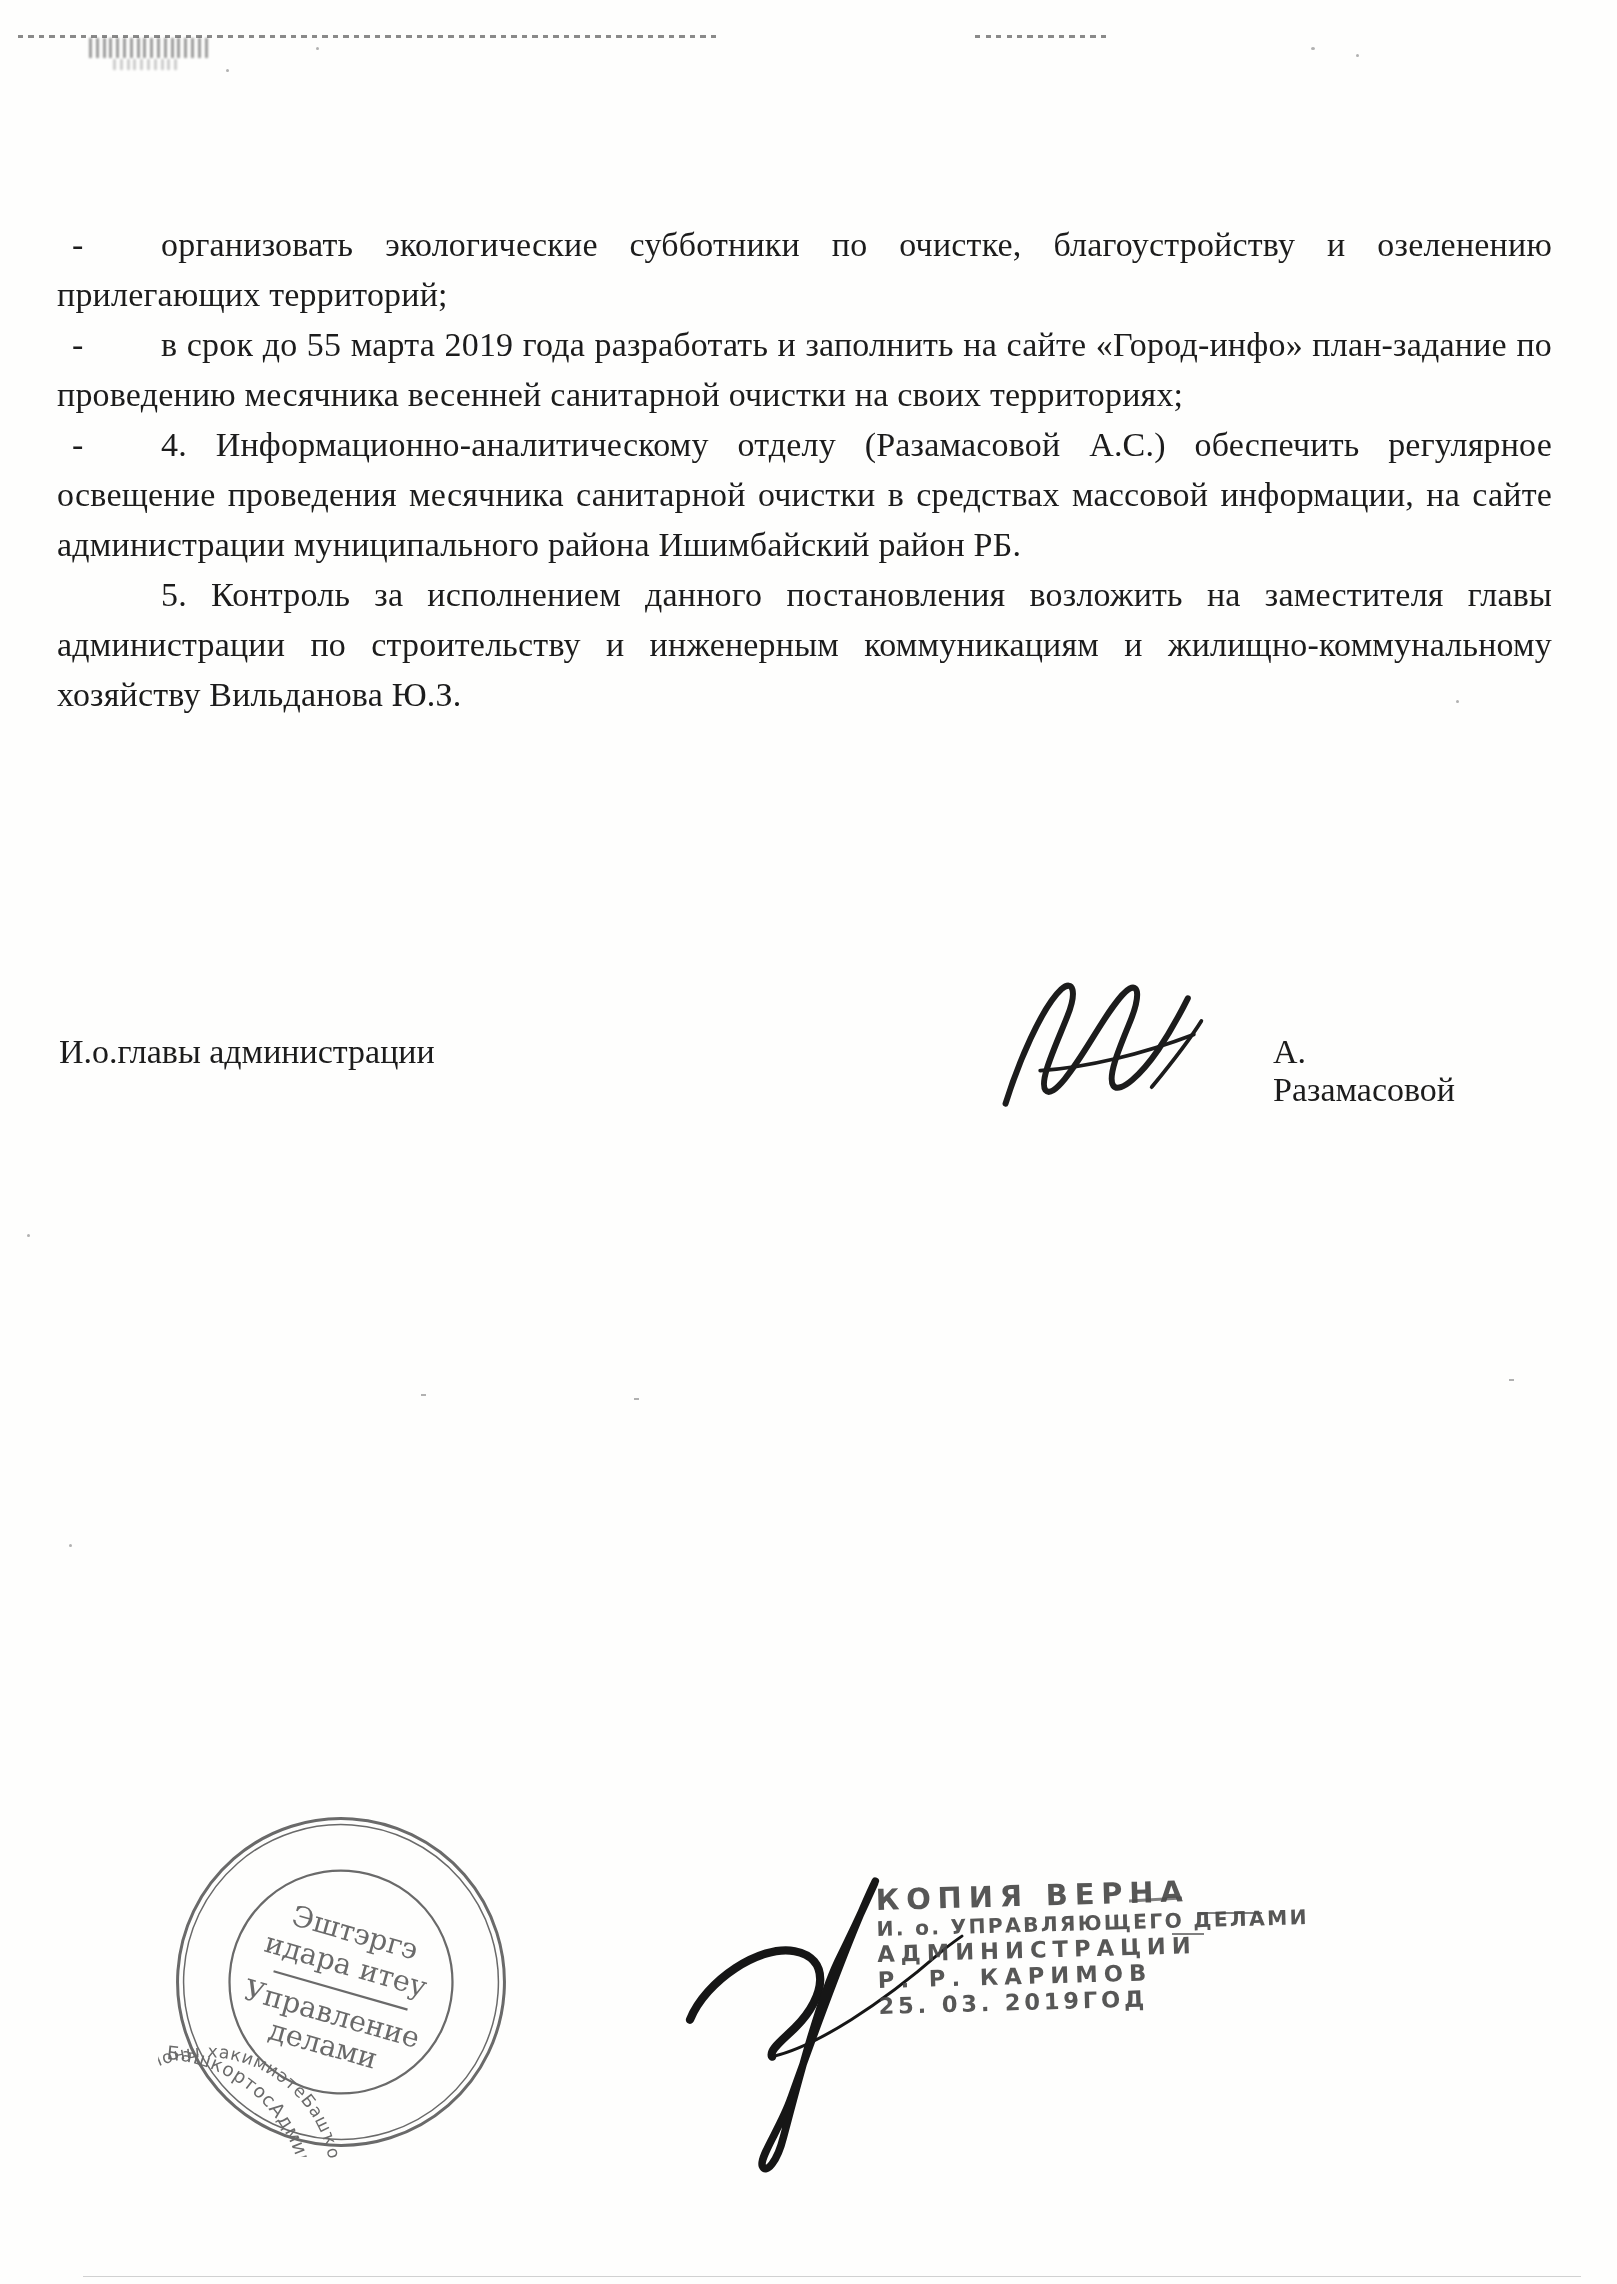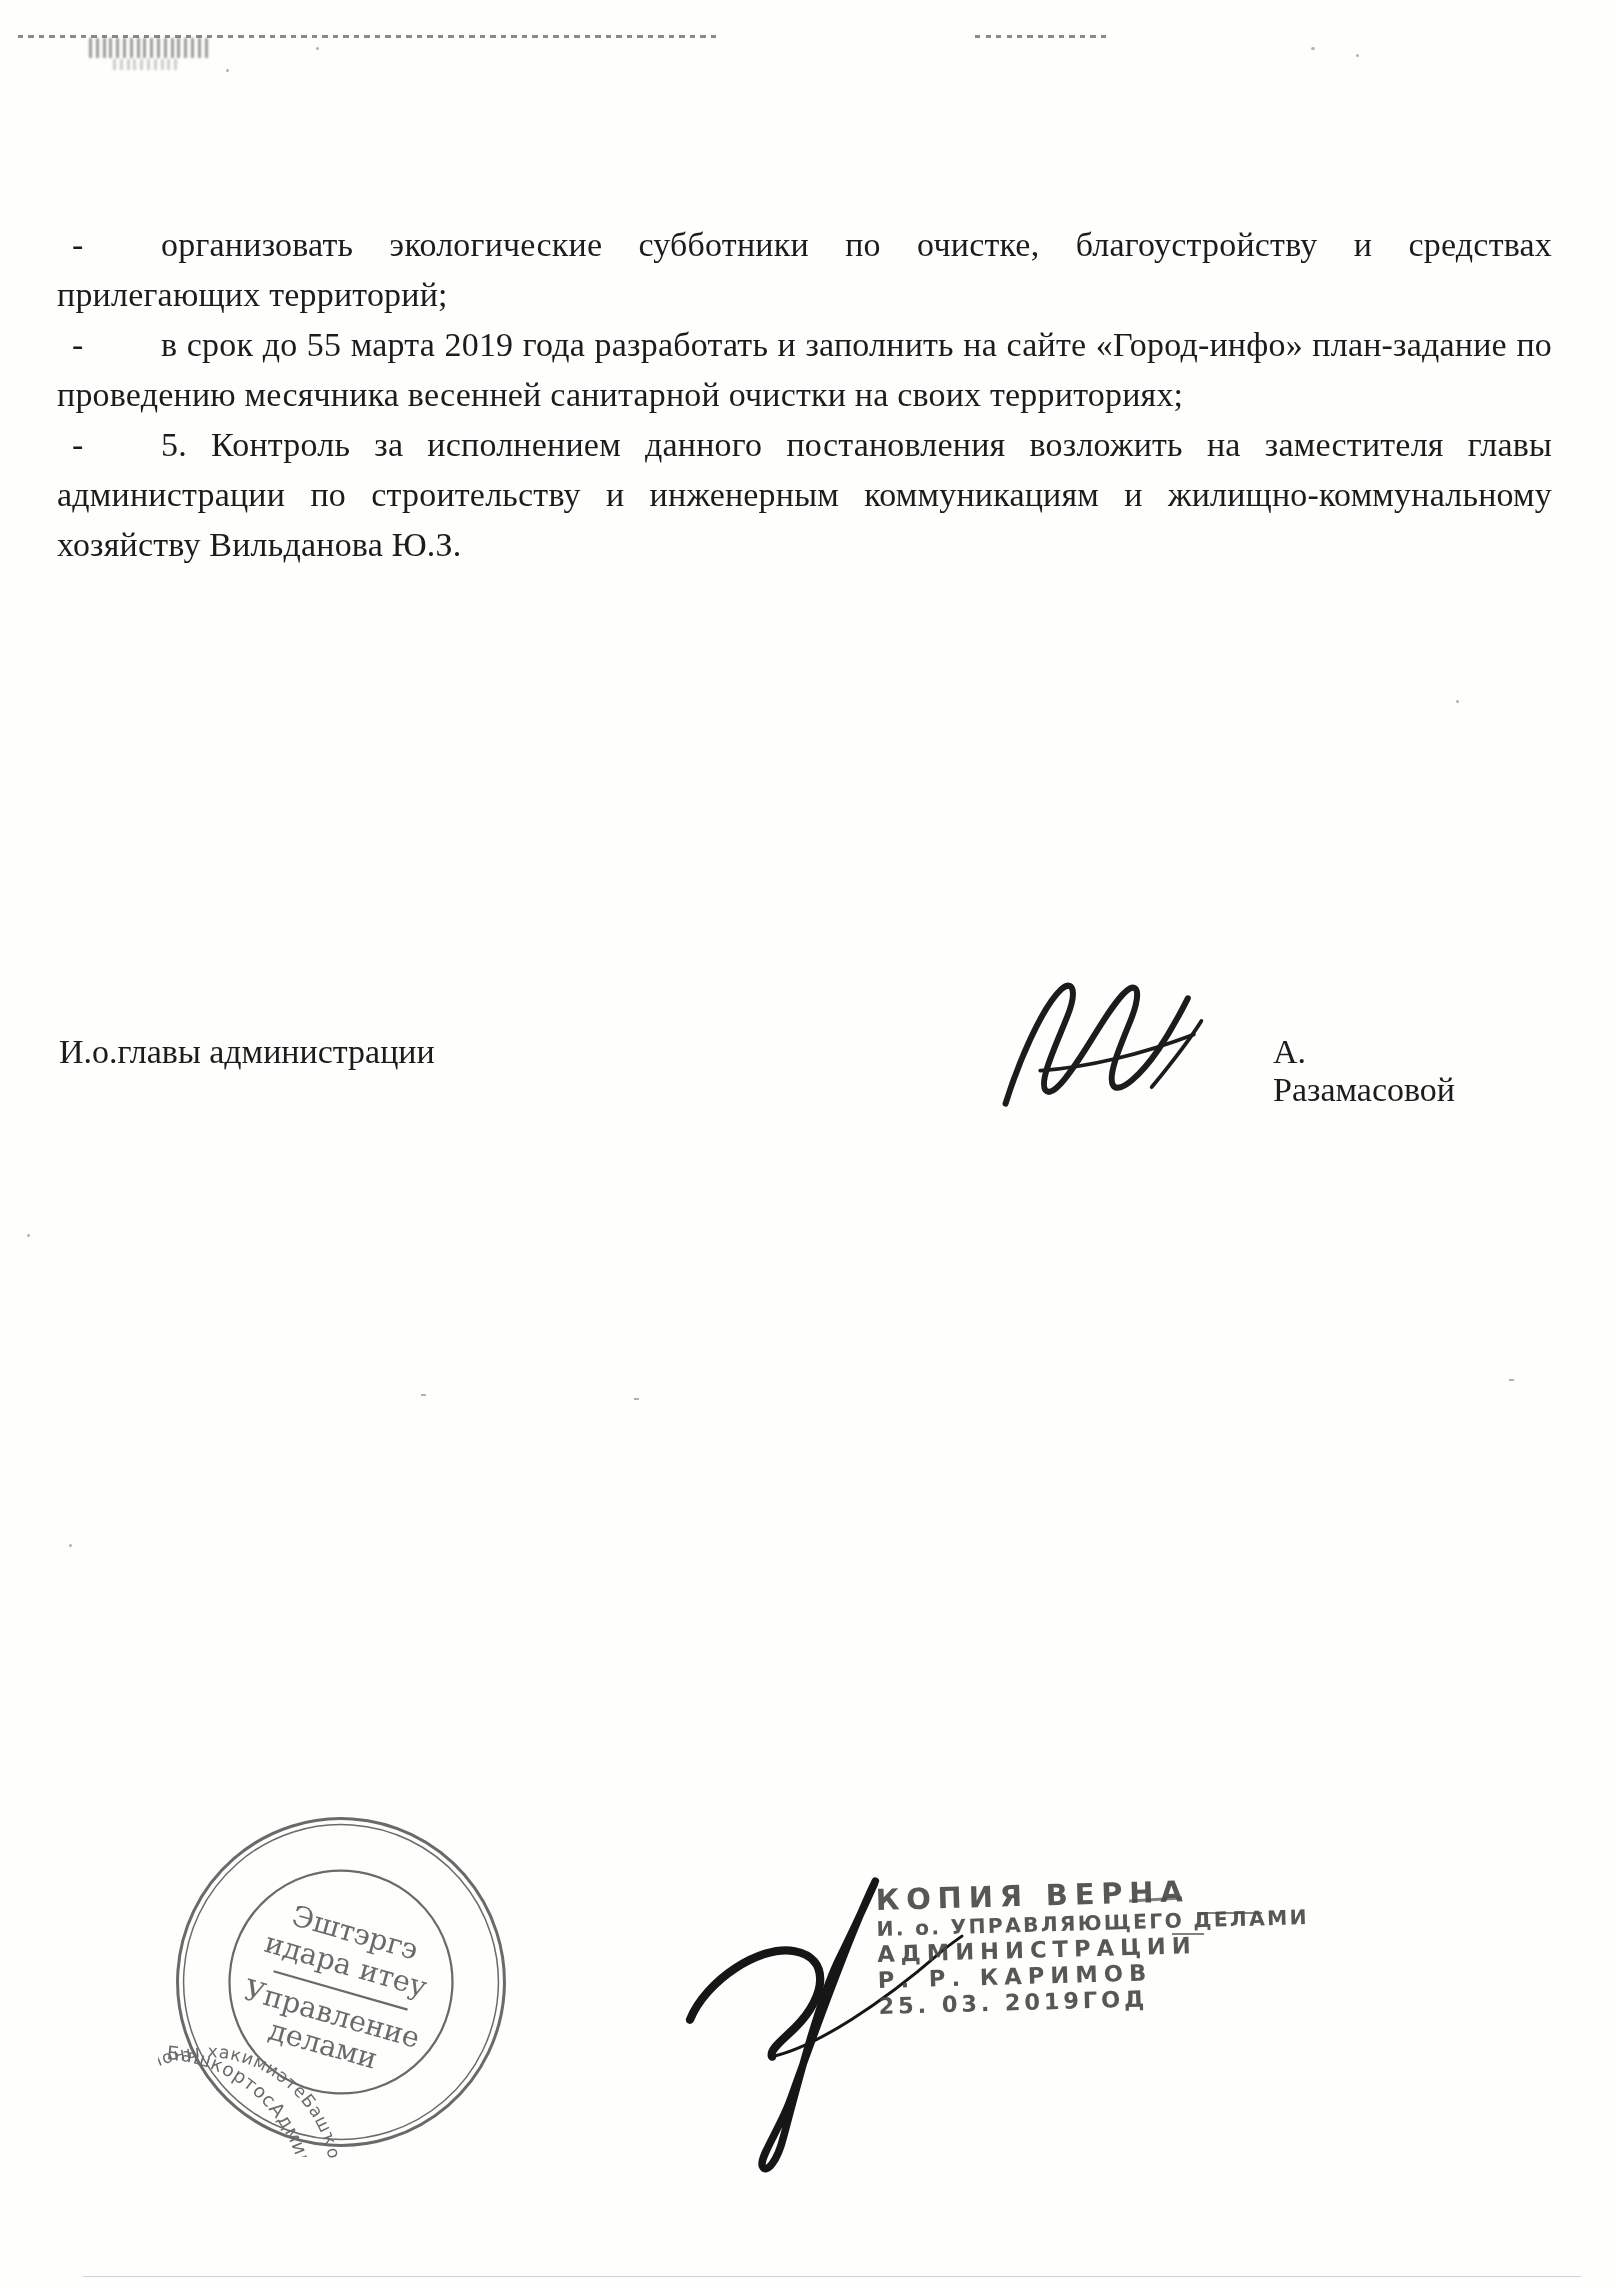--- a/index.html
+++ b/index.html
@@ -80,28 +80,31 @@
   <div class="speck" style="left:1456px;top:700px;width:3px;height:3px;"></div>
   <div class="speck" style="left:69px;top:1544px;width:3px;height:3px;"></div>
   <div class="speck" style="left:1509px;top:1379px;width:4.5px;height:2.3px;border-radius:0;"></div>
   <div class="speck" style="left:226px;top:69px;width:3px;height:3px;"></div>
   <div class="speck" style="left:316px;top:47px;width:3px;height:3px;"></div>
   <div class="bottom-line"></div>
 
   <section class="body-text">
     <p class="para">
       <span class="dash">-</span>
-      <span>организовать экологические субботники по очистке, благоустройству и средствах прилегающих  территорий;</span>
+      <span>организовать экологические субботники по очистке, благоустройству и озеленению прилегающих  территорий;</span>
     </p>
     <p class="para">
       <span class="dash">-</span>
       <span>в срок до 55 марта 2019 года разработать и заполнить на сайте «Город-инфо» план-задание по проведению месячника весенней санитарной очистки на своих территориях;</span>
     </p>
     <p class="para">
       <span class="dash">-</span>
+    </p>
+    <p class="para">
+      <span>4. Информационно-аналитическому отделу (Разамасовой А.С.) обеспечить  регулярное освещение проведения месячника санитарной очистки в средствах массовой информации, на сайте администрации муниципального района Ишимбайский район РБ.</span>
     </p>
     <p class="para">
       <span>5. Контроль за исполнением данного постановления возложить на заместителя главы администрации по строительству и инженерным коммуникациям и жилищно-коммунальному хозяйству Вильданова Ю.З.</span>
     </p>
   </section>
 
   <div class="sign-row">
     <span class="sign-label">И.о.главы администрации</span>
     <svg class="sig-small" width="241" height="151" viewBox="0 0 320 200">
       <g fill="none" stroke="#1c1c1c" stroke-linecap="round">

